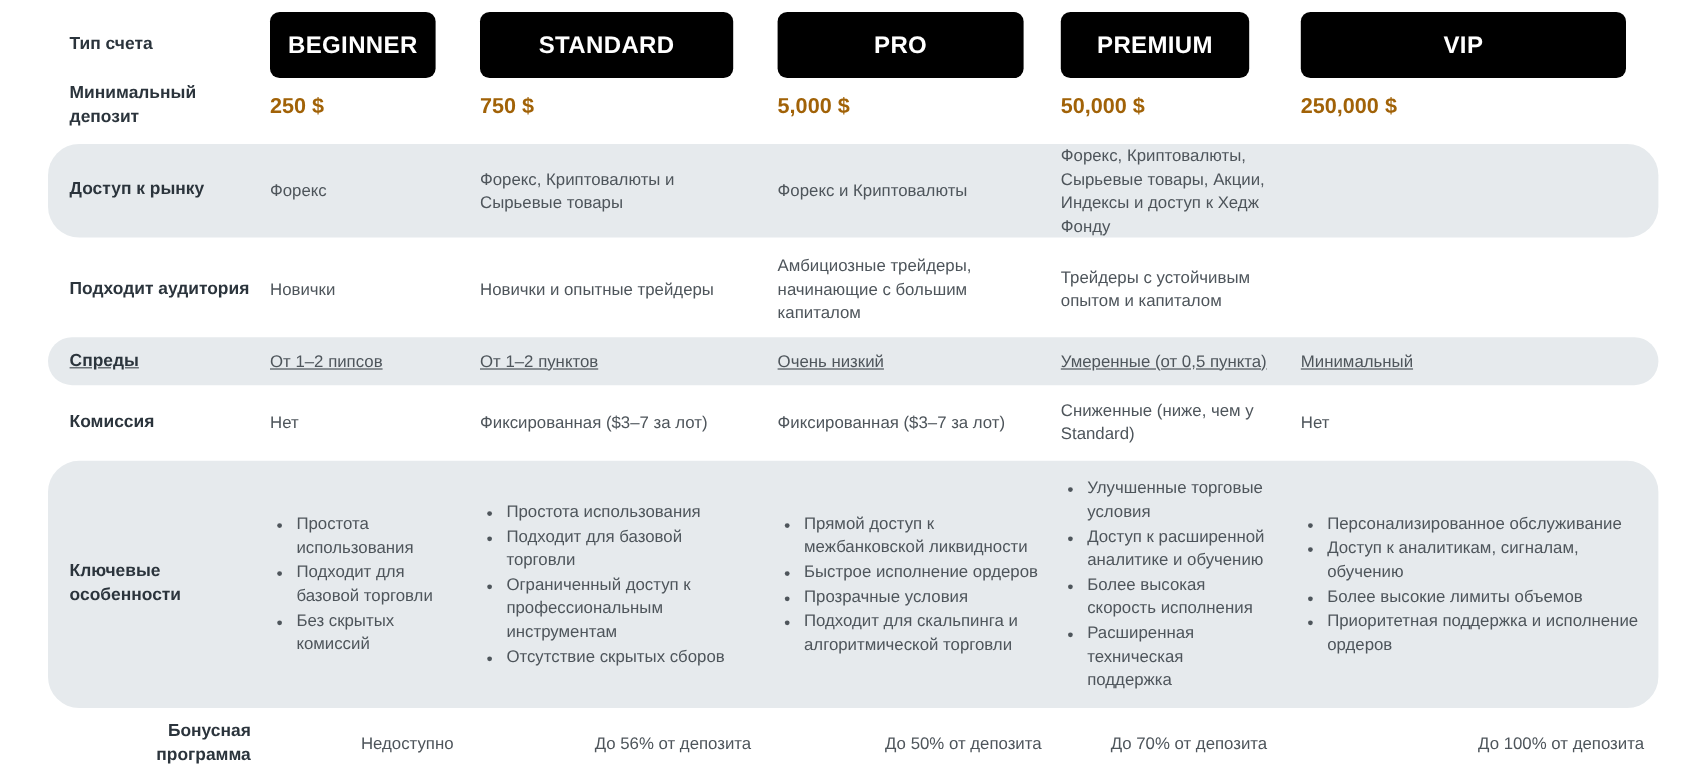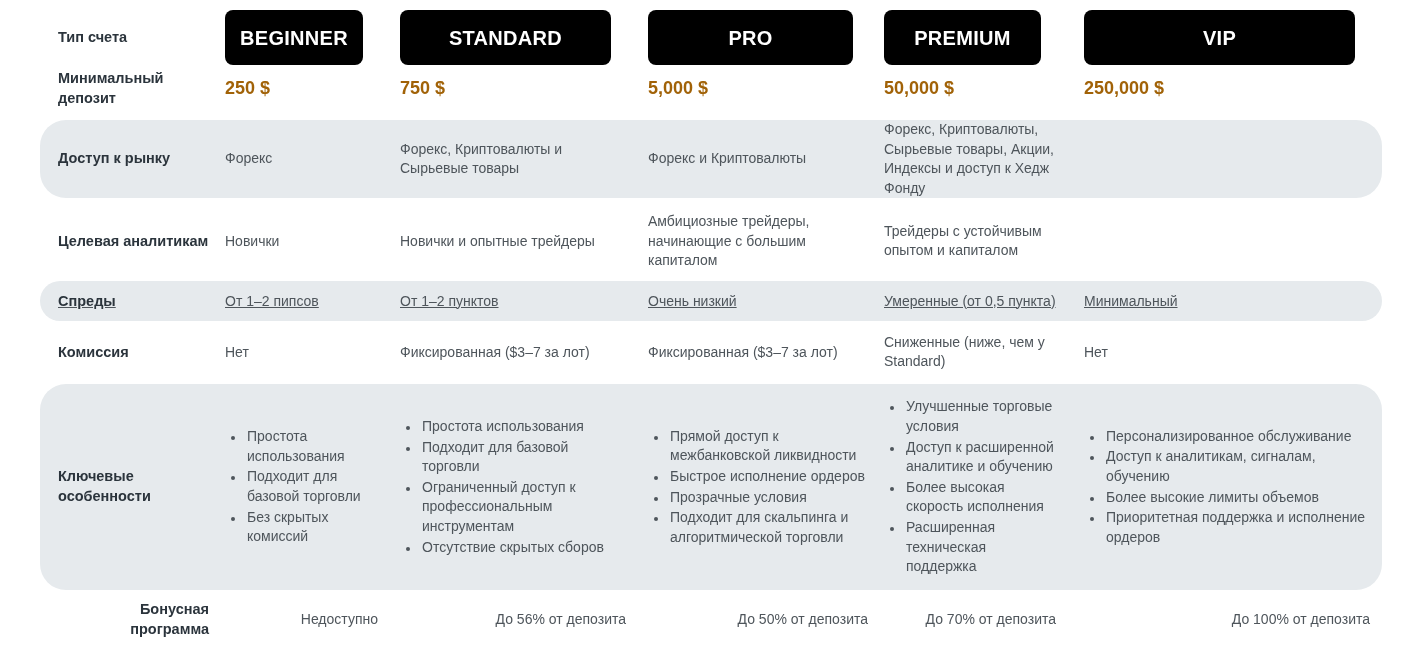--- a/index.html
+++ b/index.html
@@ -97,21 +97,21 @@
 
   <div class="row row-market shaded">
     <div class="cell-label">Доступ к рынку</div>
     <div class="cell c1">Форекс</div>
     <div class="cell c3">Форекс, Криптовалюты и Сырьевые товары</div>
     <div class="cell c2">Форекс и Криптовалюты</div>
     <div class="cell c5">Форекс, Криптовалюты, Сырьевые товары, Акции, Индексы и доступ к Хедж Фонду</div>
   </div>
 
   <div class="row row-audience">
-    <div class="cell-label">Целевая аналитикам</div>
+    <div class="cell-label">Подходит аудитория</div>
     <div class="cell c1">Новички</div>
     <div class="cell c2">Новички и опытные трейдеры</div>
     <div class="cell c3">Амбициозные трейдеры, начинающие с большим капиталом</div>
     <div class="cell c4">Трейдеры с устойчивым опытом и капиталом</div>
   </div>
 
   <div class="row row-spreads shaded">
     <div class="cell-label">Спреды</div>
     <div class="cell c1">От 1–2 пипсов</div>
     <div class="cell c2">От 1–2 пунктов</div>

